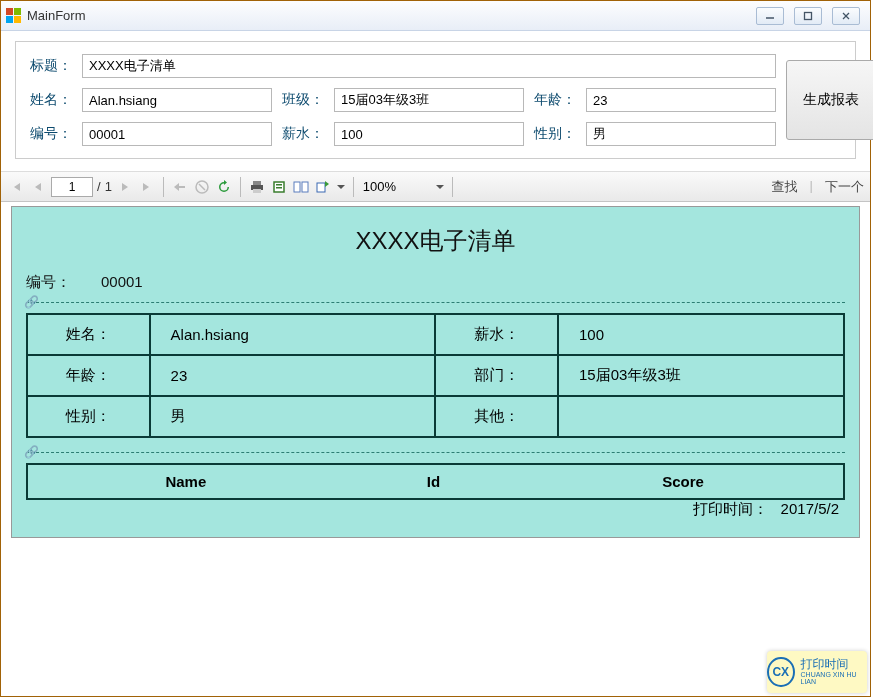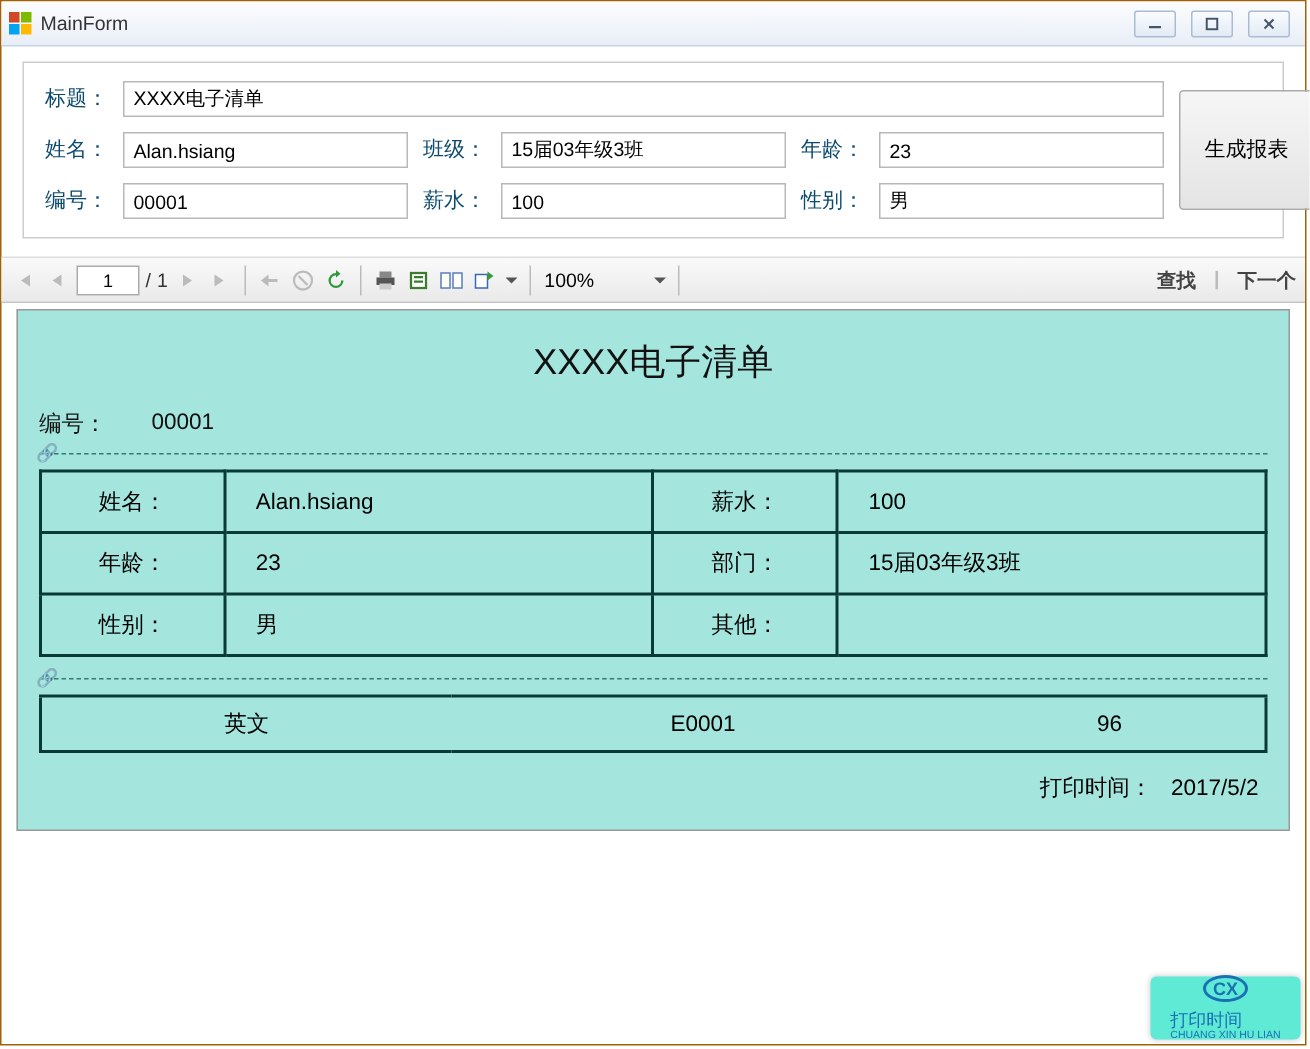--- a/index.html
+++ b/index.html
@@ -18,36 +18,36 @@
   .lbl { font-size:14px; color:#0c4a6e; white-space:nowrap;}
   .txt { border:1px solid #b8b8b8; height:24px; padding:2px 6px; font-size:13px; background:#fff;}
   .txt-title { grid-column:2 / span 5; }
   .btn-gen { grid-row:1 / span 3; grid-column:7; width:90px; height:80px; border:1px solid #aaa; background:linear-gradient(#f6f6f6,#e4e4e4); font-size:14px; cursor:pointer; border-radius:3px;}
   .toolbar { height:30px; border-bottom:1px solid #c4c4c4; background:linear-gradient(#fafafa,#e9e9e9); display:flex; align-items:center; padding:0 6px; gap:4px; font-size:13px; color:#333;}
   .tb-sep { width:1px; height:20px; background:#bbb; margin:0 3px;}
   .tb-icon { width:18px; height:18px; display:inline-flex; align-items:center; justify-content:center; cursor:pointer; color:#555;}
   .tb-icon.disabled { color:#bbb; cursor:default;}
   .tb-input { width:42px; height:20px; border:1px solid #aaa; text-align:center; font-size:12px; background:#fff;}
   .zoom { border:none; background:transparent; font-size:13px; width:70px;}
-  .tb-right { margin-left:auto; display:flex; gap:12px; color:#444;font-weight:bold;}
+  .tb-right { margin-left:auto; display:flex; gap:12px; color:#444;}
   .report-area { flex:1; overflow:auto; padding:4px 10px 10px 10px; }
   .report { background:#a4e6de; border:1px solid #999; padding:10px 14px 18px 14px; position:relative;}
   .report-title { text-align:center; font-size:24px; margin:8px 0 16px 0; color:#111;}
   .report-head-row { font-size:15px; color:#111; margin-bottom:10px; display:flex; gap:30px;}
   .dash-row { border-top:1px dashed #2c7d73; margin:6px 0 10px 0; position:relative;}
   .link-icon { position:absolute; left:-2px; top:-8px; font-size:12px; color:#4a6;}
   table.info { width:100%; border-collapse:collapse; margin-bottom:14px;}
   table.info td { border:2px solid #0a3a36; padding:10px 20px; font-size:15px;}
   table.info td.lblc { width:120px; text-align:center;}
   table.info td.valc { width:280px;}
   table.scores { width:100%; border-collapse:collapse;}
   table.scores th, table.scores td { border:2px solid #0a3a36; border-left:none; border-right:none; padding:8px 12px; font-size:15px; text-align:center;}
   table.scores { border:2px solid #0a3a36;}
-  .print-time { text-align:right; font-size:15px; margin-top:14px; padding-right:6px;}
-  .watermark { position:absolute; right:6px; bottom:6px; width:100px; height:42px; background:#5eead4; border-radius:4px; display:flex; align-items:center; justify-content:center; gap:6px; box-shadow:0 0 4px rgba(0,0,0,0.2);flex-direction:column;}
+  .print-time { text-align:right; font-size:15px; padding-right:6px;}
+  .watermark { position:absolute; right:6px; bottom:6px; width:100px; height:42px; background:#fef9c3; border-radius:4px; display:flex; align-items:center; justify-content:center; gap:6px; box-shadow:0 0 4px rgba(0,0,0,0.2);}
   .watermark .wm-circle { width:30px; height:30px; border-radius:50%; border:2px solid #1b6fb5; display:flex; align-items:center; justify-content:center; color:#1b6fb5; font-weight:bold; font-size:12px;}
   .watermark .wm-text { font-size:12px; color:#1b6fb5; line-height:1.05;}
   svg { display:block;}
 </style>
 </head>
 <body>
 
 <div class="window">
 
   <div class="titlebar">
@@ -222,24 +222,24 @@
         </tr>
       </tbody>
         </table>
 
       <div class="dash-row">
           <span class="link-icon">🔗</span>
         </div>
 
       <table class="scores">
         <tbody>
-        <tr>
-          <td>英文</td>
-          <td>E0001</td>
-          <td>96</td>
+            <tr>
+          <th>Name</th>
+          <th>Id</th>
+          <th>Score</th>
         </tr>
       </tbody>
         </table>
 
       <div class="print-time">
         <span>打印时间：</span>&nbsp;&nbsp;
         <span>2017/5/2</span>
       </div>
     </div>
   </div>

